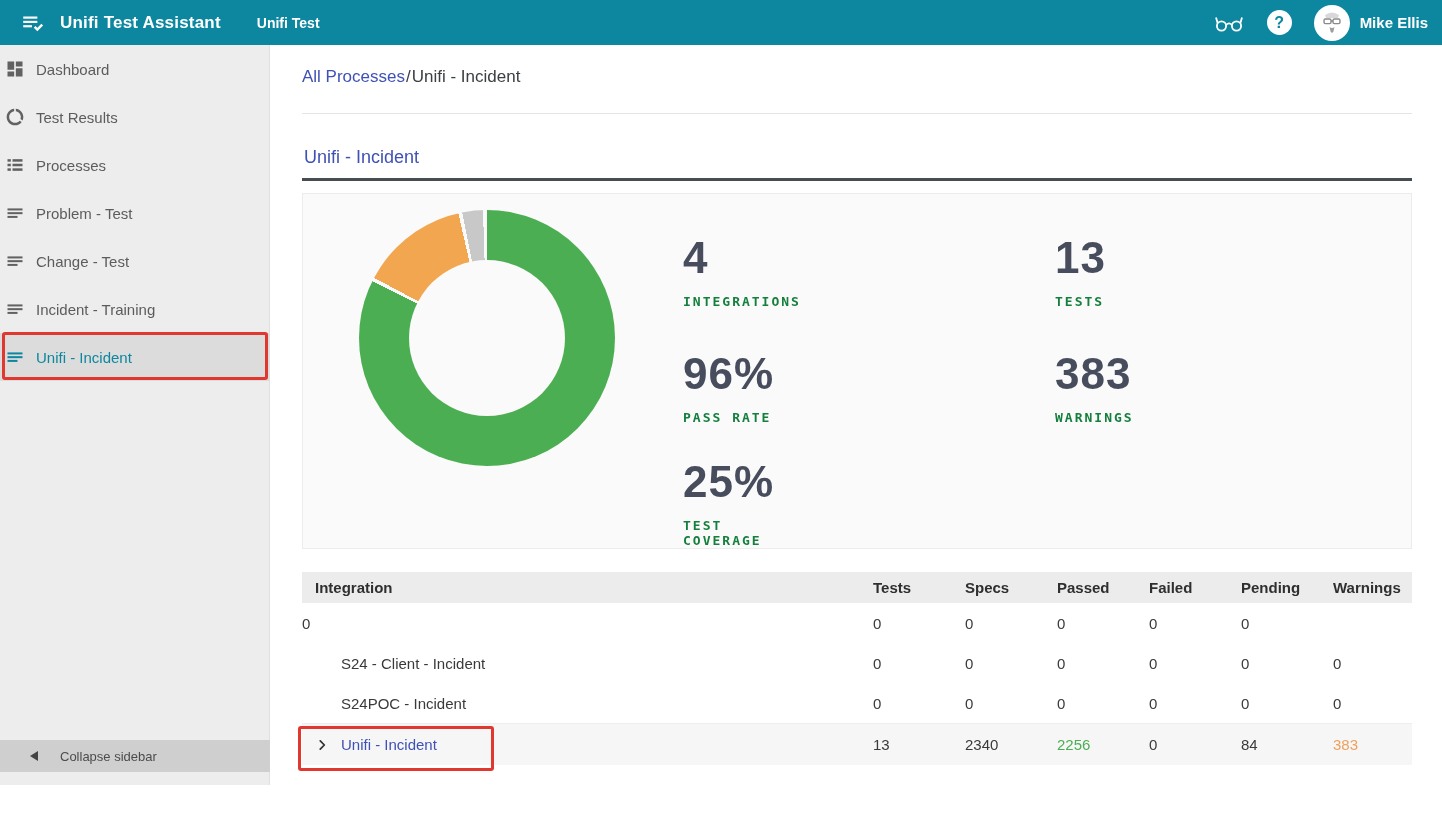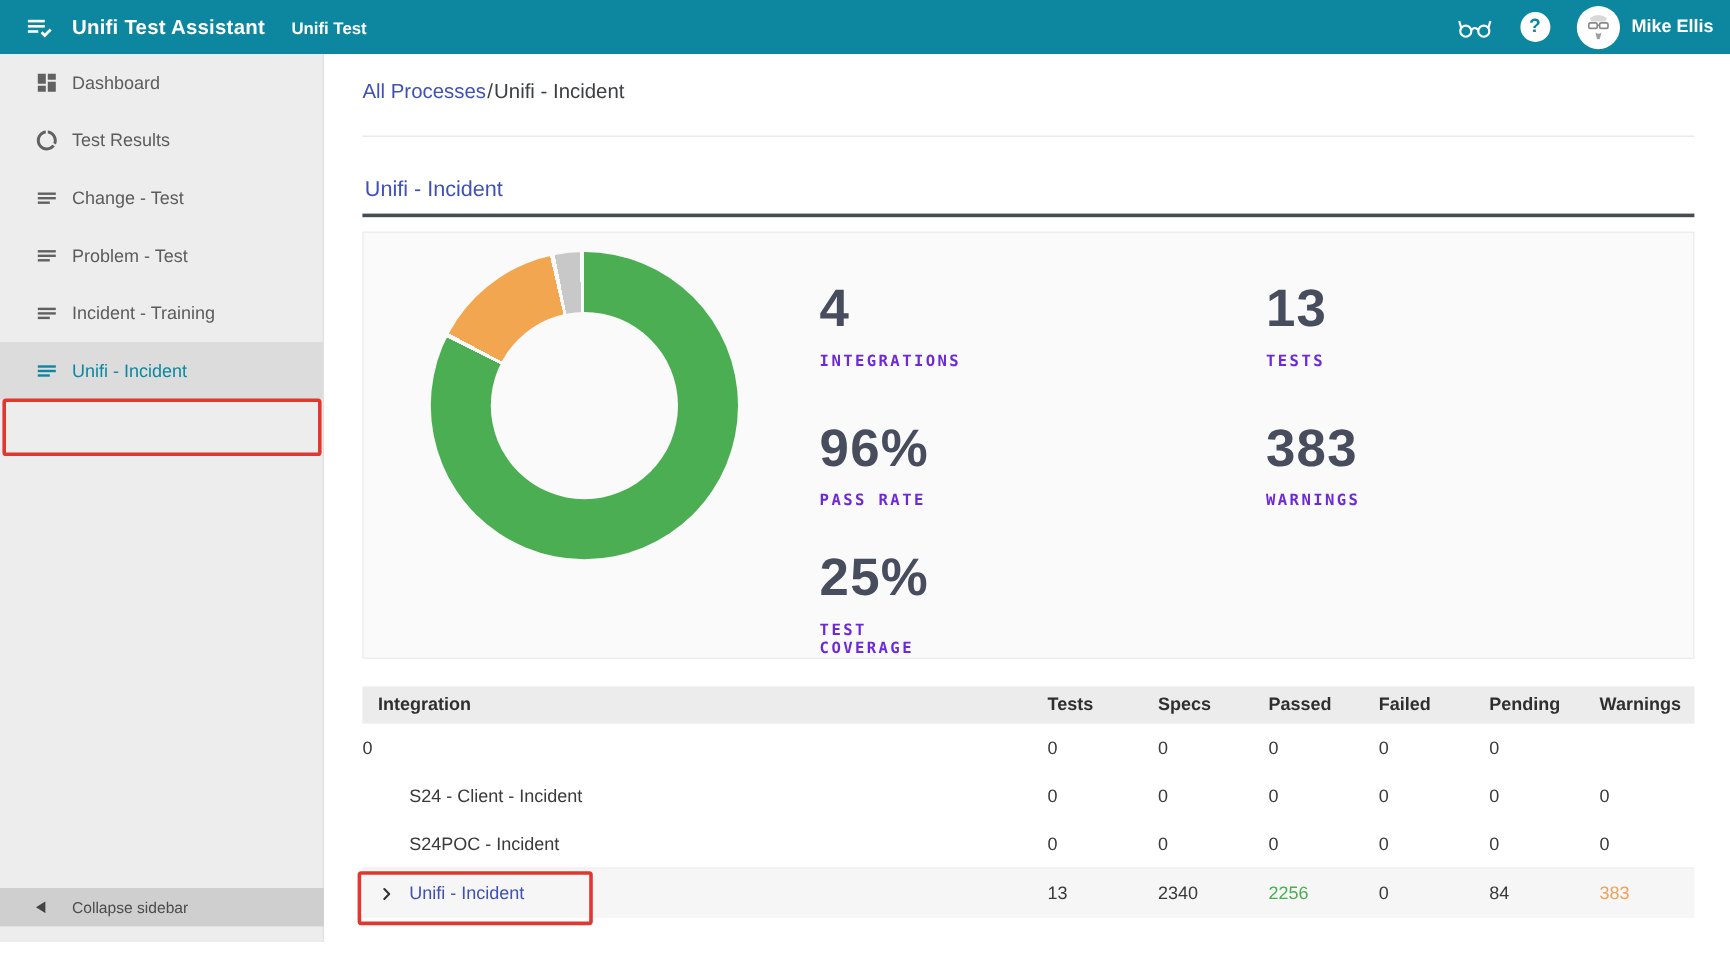--- a/index.html
+++ b/index.html
@@ -3,31 +3,31 @@
 <meta charset="utf-8">
 <style>
   * { margin:0; padding:0; box-sizing:border-box; }
   html,body { width:1442px; height:817px; font-family:"Liberation Sans", sans-serif; background:#fff; overflow:hidden; }
   #app { position:relative; width:1442px; height:609px; background:#fff; outline:1px solid #c3c3c3; }
 
   
   .topbar { position:absolute; left:0; top:0; width:1442px; height:45px; background:var(--topbar,#0d87a0); display:flex; align-items:center; color:#fff; z-index:5; }
   .menu-btn { width:26px; height:26px; margin-left:20px; cursor:pointer; display:flex; align-items:center; justify-content:center; }
   .app-title { font-size:17px; font-weight:bold; margin-left:14px; letter-spacing:.2px; }
-  .app-subtitle { font-size:14px; font-weight:600; margin-left:22px; }
+  .app-subtitle { font-size:14px; font-weight:600; margin-left:36px; }
   .topbar-right { position:absolute; right:14px; top:0; height:45px; display:flex; align-items:center; gap:22px; }
   .tb-icon { display:flex; align-items:center; justify-content:center; cursor:pointer; }
   .help-circle { width:25px; height:25px; border-radius:50%; background:#fff; color:var(--topbar,#0d87a0); font-weight:bold; font-size:16px; display:flex; align-items:center; justify-content:center; }
   .user-chip { display:flex; align-items:center; gap:10px; cursor:pointer; }
   .avatar { width:36px; height:36px; border-radius:50%; background:#fff; display:flex; align-items:center; justify-content:center; overflow:hidden; }
   .user-name { font-size:15px; font-weight:600; }
 
   
   .sidebar { position:absolute; left:0; top:45px; width:270px; height:740px; background:var(--sidebar_bg,#ededed); border-right:1px solid #e0e0e0; }
-  .side-item { height:48px; display:flex; align-items:center; padding-left:28px; cursor:pointer; color:#5c5c5c; font-size:15px; }
+  .side-item { height:48px; display:flex; align-items:center; padding-left:4px; cursor:pointer; color:#5c5c5c; font-size:15px; }
   .side-item .sicon { width:21px; height:21px; display:flex; align-items:center; justify-content:center; color:#616161; flex:none; }
   .side-item .slabel { margin-left:11px; }
   .side-item.selected { background:var(--sidebar_selected_bg,#dcdcdc); color:var(--accent,#0d87a0); }
   .side-item.selected .sicon { color:var(--accent,#0d87a0); }
   .collapse-bar { position:absolute; left:0; top:740px; width:270px; height:32px; background:#cfcfcf; display:flex; align-items:center; color:#4c4c4c; font-size:13px; cursor:pointer; }
   .collapse-bar .tri { margin-left:30px; margin-right:22px; display:flex; }
 
   
   .main { position:absolute; left:270px; top:45px; width:1172px; height:772px; background:#fff; }
   .breadcrumb { position:absolute; left:32px; top:22px; font-size:17px; display:flex; gap:1px; align-items:baseline; }
@@ -38,21 +38,21 @@
   .title-rule { position:absolute; left:32px; top:133px; width:1110px; height:3px; background:#454c52; }
 
   
   .card { position:absolute; left:32px; top:148px; width:1110px; height:356px; background:var(--card_bg,#fafafa); border:1px solid #ececec; }
   .donut { position:absolute; left:56px; top:16px; width:256px; height:256px; border-radius:50%; }
   .donut-hole { position:absolute; left:50px; top:50px; width:156px; height:156px; border-radius:50%; background:var(--card_bg,#fafafa); }
   .stat-col1 { position:absolute; left:380px; top:0; }
   .stat-col2 { position:absolute; left:752px; top:0; }
   .stat { position:absolute; }
   .stat .num { font-size:44px; font-weight:bold; color:var(--stat_number,#474d5d); line-height:48px; letter-spacing:1px; }
-  .stat .lbl { margin-top:12px; font-family:"DejaVu Sans Mono", monospace; font-size:13px; font-weight:bold; letter-spacing:2px; color:#6d28d9; }
+  .stat .lbl { margin-top:12px; font-family:"DejaVu Sans Mono", monospace; font-size:13px; font-weight:bold; letter-spacing:2px; color:#15803d; }
   .s1 { top:40px; } .s2 { top:156px; } .s3 { top:264px; }
 
   
   .table { position:absolute; left:32px; top:527px; width:1110px; font-size:15px; color:#3a3a3a; }
   .trow, .thead { display:grid; grid-template-columns:571px 92px 92px 92px 92px 92px 1fr; align-items:center; }
   .thead { height:31px; background:#ececec; font-weight:bold; color:#2f2f2f; }
   .thead .cell.first { padding-left:13px; }
   .trow { height:40px; cursor:pointer; }
   .trow .cell.first { padding-left:39px; display:flex; align-items:center; }
   .trow.highlight { height:42px; background:#f6f6f6; border-top:1px solid #eee; }
@@ -126,36 +126,49 @@
       <span class="sicon">
           <svg width="20" height="20" viewBox="0 0 24 24" fill="currentColor">
             <path d="M13 2.05v3.03c3.39.49 6 3.39 6 6.92 0 .9-.18 1.75-.48 2.54l2.6 1.53c.56-1.24.88-2.62.88-4.07 0-5.18-3.95-9.45-9-9.95zM12 19c-3.87 0-7-3.13-7-7 0-3.53 2.61-6.43 6-6.92V2.05c-5.06.5-9 4.76-9 9.95 0 5.52 4.47 10 9.99 10 3.31 0 6.24-1.61 8.06-4.09l-2.6-1.53C16.17 17.98 14.21 19 12 19z"></path>
           </svg>
         </span>
       <span class="slabel">Test Results</span>
     </div>
     <div class="side-item">
       <span class="sicon">
           <svg width="20" height="20" viewBox="0 0 24 24" fill="currentColor">
+            <rect x="3" y="5" width="4" height="3"></rect>
+            <rect x="9" y="5" width="12" height="3"></rect>
+            <rect x="3" y="10.5" width="4" height="3"></rect>
+            <rect x="9" y="10.5" width="12" height="3"></rect>
+            <rect x="3" y="16" width="4" height="3"></rect>
+            <rect x="9" y="16" width="12" height="3"></rect>
+          </svg>
+        </span>
+      <span class="slabel">Processes</span>
+    </div>
+    <div class="side-item">
+      <span class="sicon">
+          <svg width="20" height="20" viewBox="0 0 24 24" fill="currentColor">
             <rect x="3" y="6.5" width="18" height="2.4"></rect>
             <rect x="3" y="11" width="18" height="2.4"></rect>
             <rect x="3" y="15.5" width="12" height="2.4"></rect>
           </svg>
         </span>
-      <span class="slabel">Change - Test</span>
+      <span class="slabel">Problem - Test</span>
     </div>
     <div class="side-item">
       <span class="sicon">
           <svg width="20" height="20" viewBox="0 0 24 24" fill="currentColor">
             <rect x="3" y="6.5" width="18" height="2.4"></rect>
             <rect x="3" y="11" width="18" height="2.4"></rect>
             <rect x="3" y="15.5" width="12" height="2.4"></rect>
           </svg>
         </span>
-      <span class="slabel">Problem - Test</span>
+      <span class="slabel">Change - Test</span>
     </div>
     <div class="side-item">
       <span class="sicon">
           <svg width="20" height="20" viewBox="0 0 24 24" fill="currentColor">
             <rect x="3" y="6.5" width="18" height="2.4"></rect>
             <rect x="3" y="11" width="18" height="2.4"></rect>
             <rect x="3" y="15.5" width="12" height="2.4"></rect>
           </svg>
         </span>
       <span class="slabel">Incident - Training</span>

